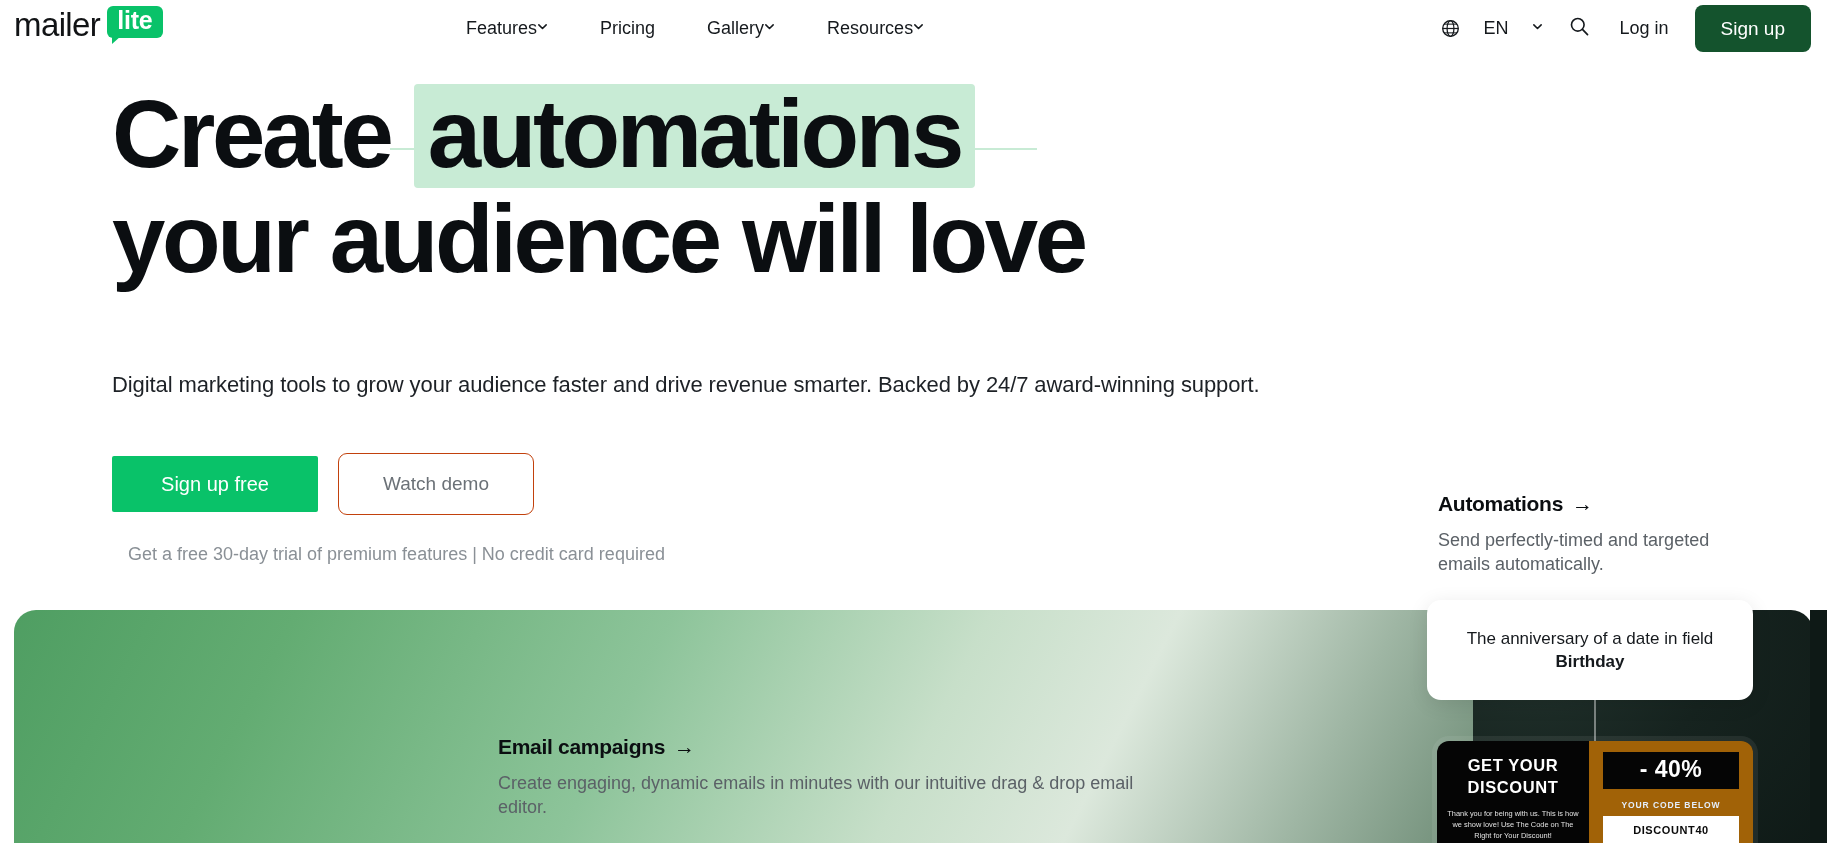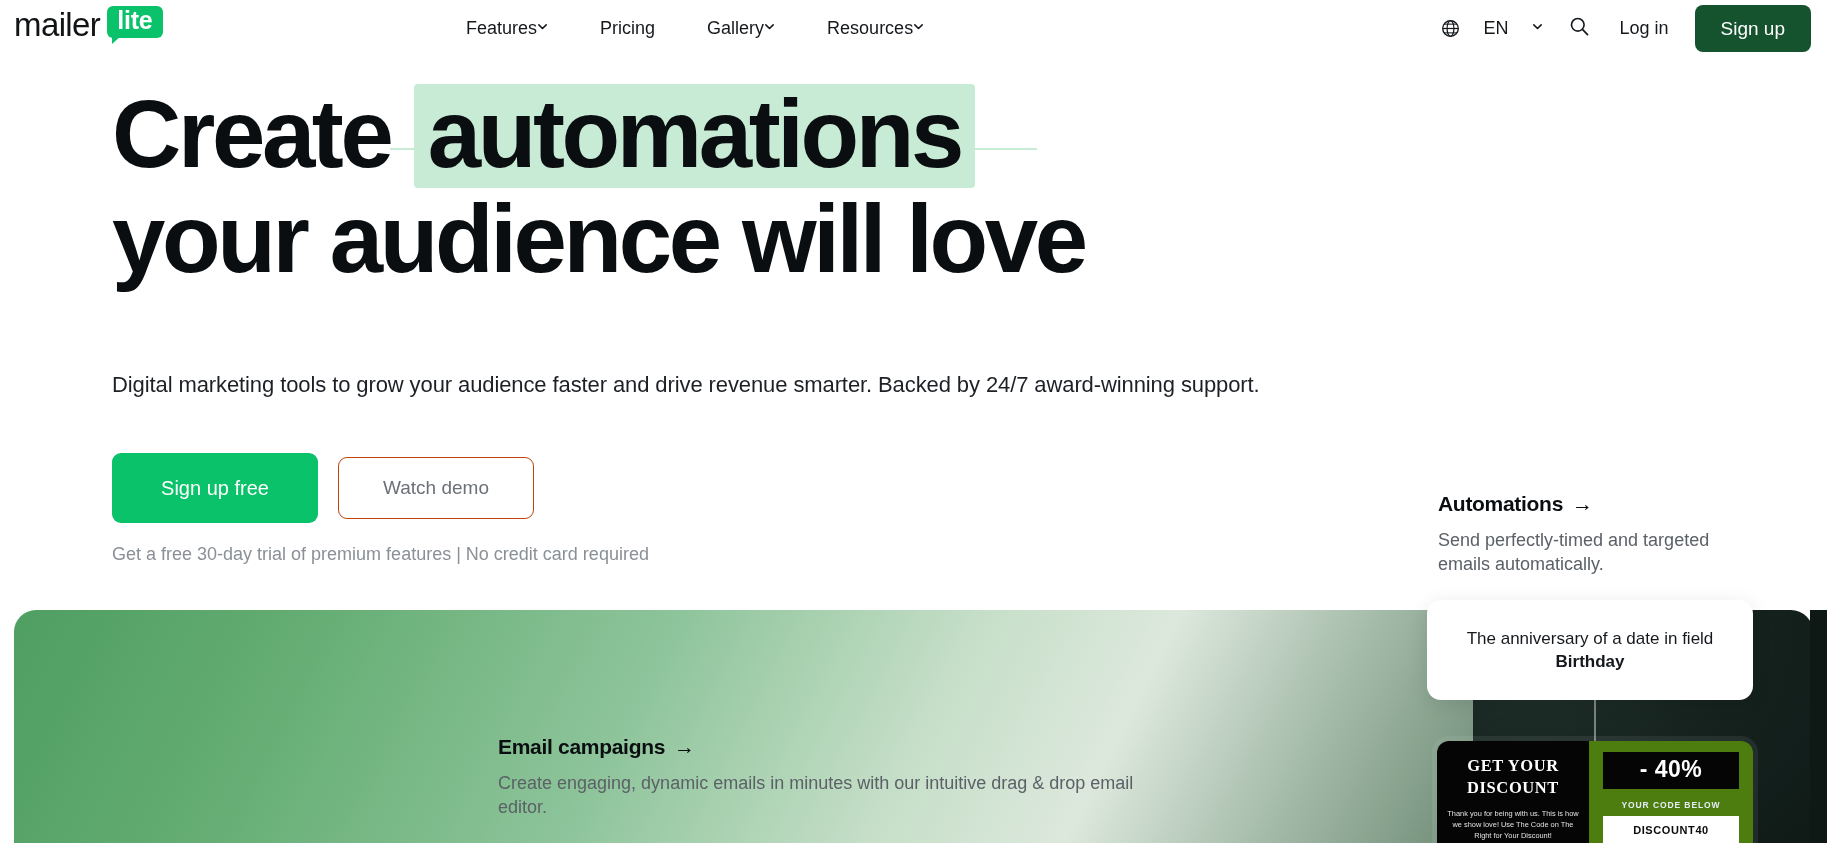--- a/index.html
+++ b/index.html
@@ -75,32 +75,32 @@
   }
 
   .subhead {
     position:absolute; left:112px; top:312px; width:1500px;
     font-size:22px; line-height:1.45; color:#1d2126; letter-spacing:-0.1px;
   }
 
   .cta-row { position:absolute; left:112px; top:396px; display:flex; align-items:center; gap:20px; }
   .btn-primary {
     background:#09C269; color:#fff; font-size:20px; border:none;
-    width:206px; height:70px; border-radius:9px; cursor:pointer;
+    width:206px; height:56px; border-radius:2px; cursor:pointer;
     display:flex; align-items:center; justify-content:center;
     font-family:"Liberation Sans", sans-serif;
   }
   .btn-secondary {
     background:#fff; color:#6b7177; font-size:19px; border:1px solid #c2410c;
     width:196px; height:62px; border-radius:9px; cursor:pointer;
     display:flex; align-items:center; justify-content:center;
     font-family:"Liberation Sans", sans-serif;
   }
   .disclaimer {
-    position:absolute; left:112px; top:487px; font-size:18px; color:#8a9096;
+    position:absolute; left:128px; top:487px; font-size:18px; color:#8a9096;
     white-space:nowrap;
   }
 
   
   .feature-automations { position:absolute; left:1438px; top:492px; width:310px; z-index:40; }
   .feature-title {
     font-size:21px; font-weight:700; color:#0b0e11; letter-spacing:-0.3px;
     display:flex; align-items:center; gap:9px; white-space:nowrap;
   }
   .feature-desc {
@@ -147,27 +147,27 @@
     border-radius:12px 12px 0 0; overflow:hidden; z-index:48;
     box-shadow:0 0 0 5px rgba(255,255,255,0.07);
     display:flex;
   }
   .em-left {
     width:152px; background:#050505; color:#fff; padding:14px 10px 0 10px;
     text-align:center;
   }
   .em-title {
     font-size:16.5px; font-weight:800; letter-spacing:0.6px; line-height:1.32;
-    font-family:Liberation Serif, serif;
+    font-family:Liberation Sans, sans-serif;
   }
   .em-body {
     margin-top:9px; font-size:7.4px; line-height:1.52; color:#e2e2e2;
   }
   .em-right {
-    width:164px; background:#4d7c0f; padding:11px 14px 0 14px; text-align:center;
+    width:164px; background:#a16207; padding:11px 14px 0 14px; text-align:center;
   }
   .em-badge {
     background:#050505; color:#fff; font-size:23px; font-weight:800;
     padding:6px 0 8px 0; letter-spacing:0.5px; line-height:1;
   }
   .em-codelabel {
     margin-top:11px; font-size:8.5px; font-weight:800; letter-spacing:0.9px;
     color:#E4EEFB;
   }
   .em-code {

